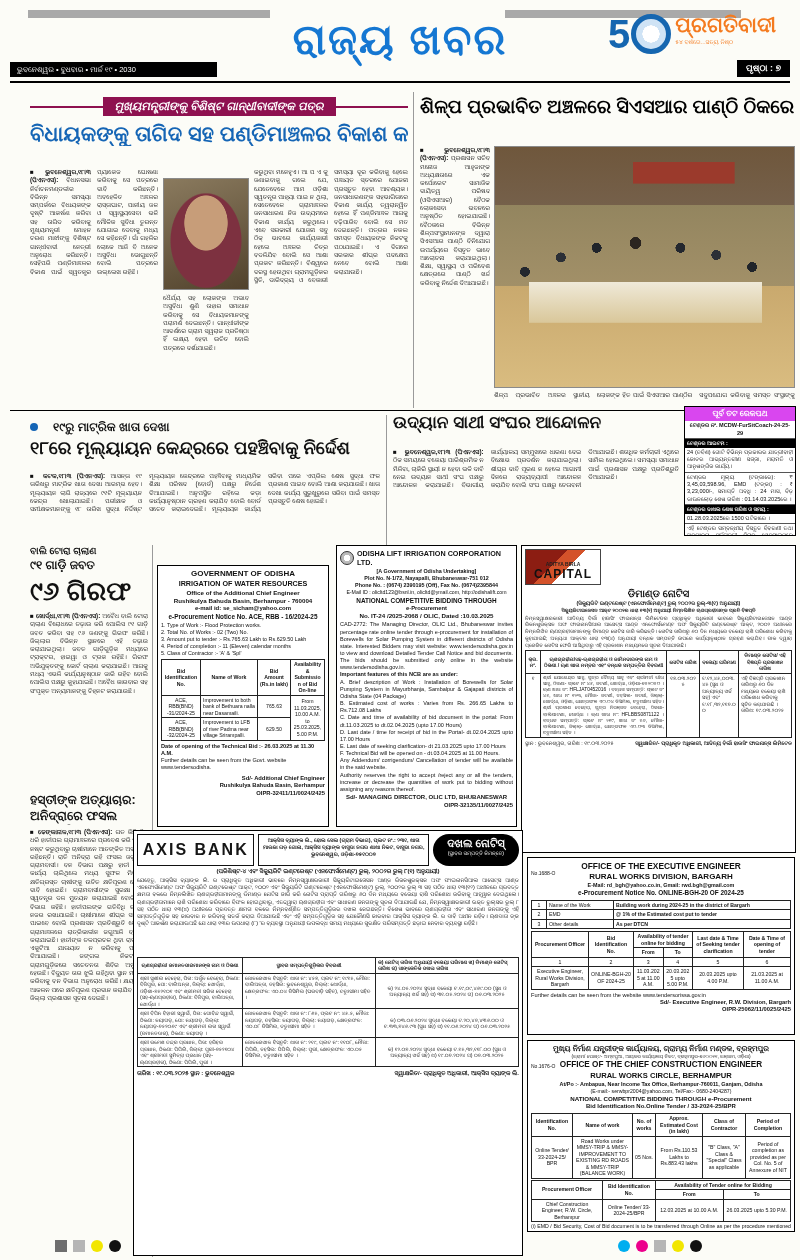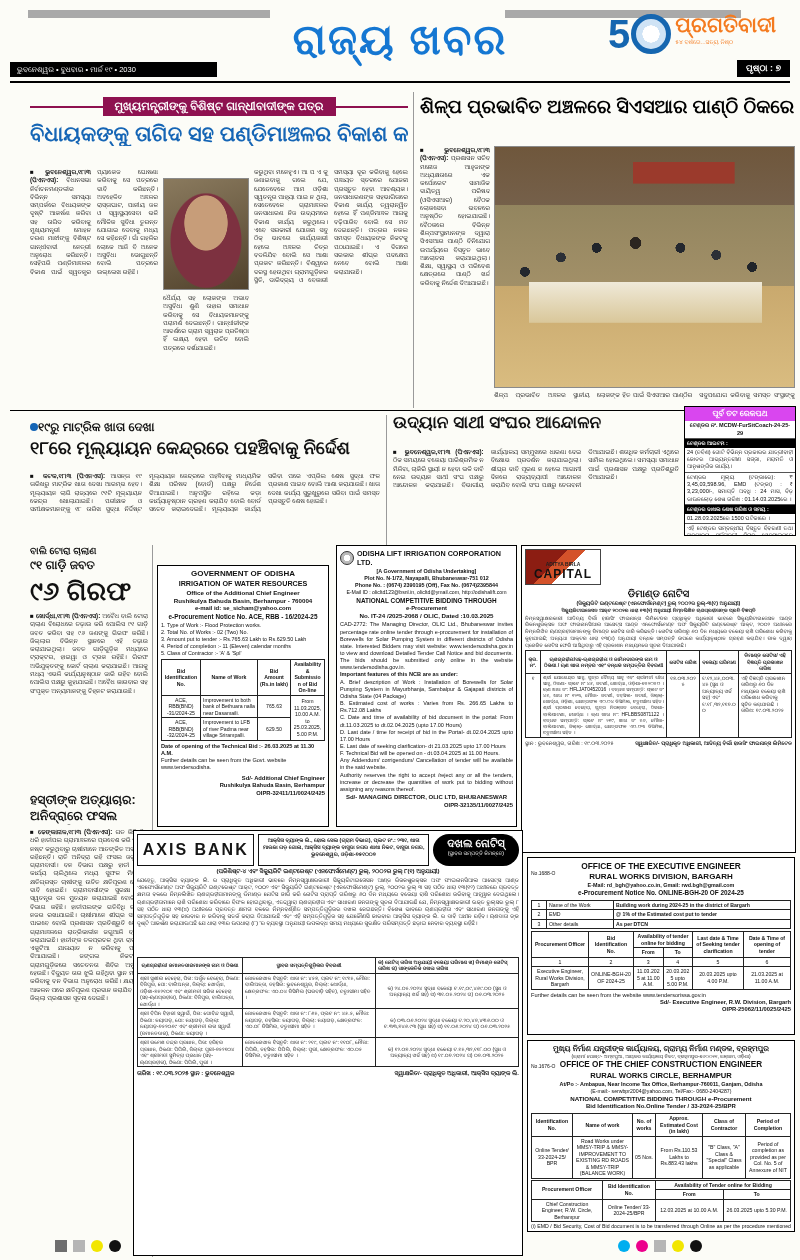--- a/index.html
+++ b/index.html
@@ -24,21 +24,21 @@
   .brandtag{color:#f47b20;font-size:6px;margin-top:3px;}
   .datestrip{left:10px;top:62px;width:200px;height:15px;background:#000;color:#fff;font-size:7.5px;line-height:15px;padding-left:7px;}
   .pagebox{right:10px;top:60px;background:#000;color:#fff;font-size:9px;padding:3px 9px;font-weight:bold;}
   .rule2{border-top:2px solid #000;}
   .rule1{border-top:1px solid #000;}
   .vline{border-left:1px solid #9a9a9a;width:0;}
 
   
   .kickrow{display:flex;align-items:center;}
   .kickline{flex:1;height:2px;background:#8e1150;}
-  .kickbox{background:#8e1150;color:#fff;font-size:11.5px;font-weight:bold;padding:3px 12px;white-space:nowrap;}
+  .kickbox{background:#8e1150;color:#fff;font-size:11.5px;font-weight:bold;padding:3px 12px;white-space:nowrap;font-style:italic;}
   .leadhl{font-size:21px;font-weight:bold;color:#1565b5;white-space:nowrap;overflow:hidden;}
   .body{font-size:6.3px;line-height:1.32;text-align:justify;overflow:hidden;}
   .cols2{column-count:2;column-gap:6px;}
   .cols3{column-count:3;column-gap:7px;}
   .dl{font-weight:bold;}
   .photo{border:1px solid #8a8a8a;box-sizing:border-box;}
   .portrait{background-image:
      radial-gradient(ellipse 22px 28px at 50% 40%, #c79d79 97%, transparent),
      radial-gradient(ellipse 36px 48px at 50% 56%, #7d3140 97%, transparent),
      linear-gradient(160deg,#8a7a5e,#51422c);
@@ -51,21 +51,21 @@
      radial-gradient(circle 5px at 62% 42%, #23272e 97%, transparent),
      radial-gradient(circle 5px at 74% 45%, #2b2f36 97%, transparent),
      radial-gradient(circle 5px at 86% 50%, #20242a 97%, transparent),
      linear-gradient(#9b3a2c,#9b3a2c),
      linear-gradient(#efe9d8,#d9c79a),
      linear-gradient(180deg,#6f573c 0%,#75604a 24%,#93855f 24%,#a29068 58%,#c9a96e 58%,#d9bc80 100%);
      background-repeat:no-repeat;
      background-size:auto,auto,auto,auto,auto,auto,auto,34% 9%,78% 17%,100% 100%;
      background-position:0 0,0 0,0 0,0 0,0 0,0 0,0 0,70% 7%,52% 68%,0 0;}
   .blackhl{font-size:19px;font-weight:bold;color:#000;white-space:nowrap;overflow:hidden;}
-  .kick2{display:flex;align-items:center;gap:0;font-size:12px;font-weight:bold;}
+  .kick2{display:flex;align-items:center;gap:15px;font-size:12px;font-weight:bold;}
   .bluedot{width:8px;height:8px;border-radius:50%;background:#1565b5;flex:none;}
   .midhl{font-size:17px;font-weight:bold;white-space:nowrap;overflow:hidden;}
   .sandk{font-size:9.5px;font-weight:bold;}
   .sandh1{font-size:12px;font-weight:bold;}
   .sandh2{font-size:26px;font-weight:bold;line-height:1;}
   .elehl{font-size:12.5px;font-weight:bold;line-height:1.25;}
 
   
   .tbox{border:1.5px solid #000;background:#fff;box-sizing:border-box;padding:3px;font-size:5.8px;line-height:1.3;overflow:hidden;}
   .tt{text-align:center;font-weight:bold;}

